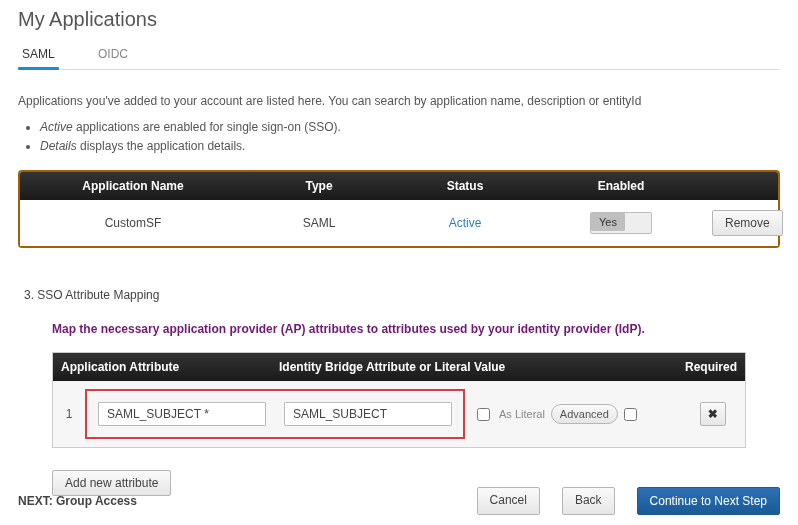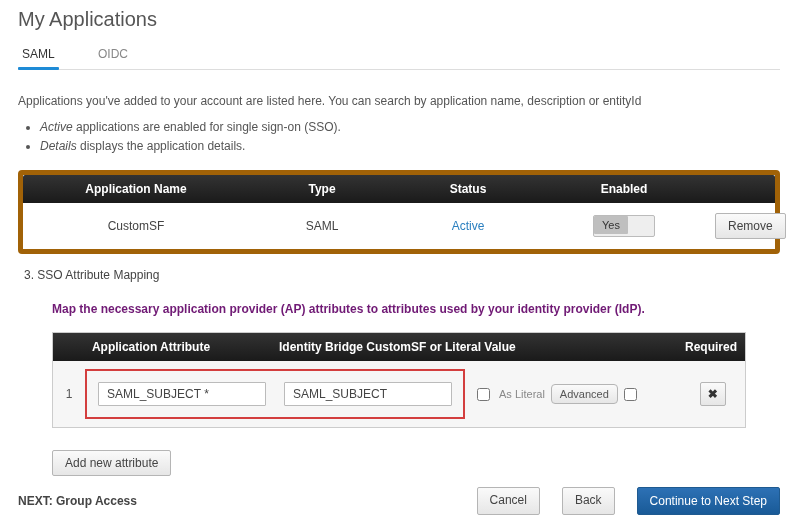--- a/index.html
+++ b/index.html
@@ -6,52 +6,52 @@
 .page{width:798px;height:525px;box-sizing:border-box;padding:8px 18px 0 18px;position:relative}
 .page-title{font-size:20px;color:#555;margin:0 0 10px 0;font-weight:normal}
 .tabs{border-bottom:1px solid #ddd;margin-bottom:22px}
 .tab{display:inline-block;padding:6px 4px 8px 4px;margin-right:32px;color:#888;font-size:12px;cursor:pointer;position:relative}
 .tab.active{color:#333}
 .tab.active::after{content:"";position:absolute;left:0;right:0;bottom:-1px;height:3px;background:#1e8bd6;border-radius:1px}
 .intro{color:#555;line-height:1.5;margin-bottom:8px}
 ul.bullets{margin:4px 0 14px 22px;padding:0;color:#555;line-height:1.6}
 ul.bullets li{margin:0}
 
-.grid{border:5px solid #a16207;border-radius:4px;margin-bottom:14px}
+.grid{border:2px solid #a16207;border-radius:4px;margin-bottom:40px}
 .grid-head{display:flex;background:#222;background:linear-gradient(#333,#1a1a1a);color:#fff;font-weight:bold;font-size:12px;border-top-left-radius:2px;border-top-right-radius:2px}
 .grid-head>div{padding:7px 8px;text-align:center}
 .grid-row{display:flex;align-items:center;background:#fff}
 .grid-row>div{padding:10px 8px;text-align:center;color:#444}
 .col-name{flex:0 0 210px}
 .col-type{flex:0 0 130px}
 .col-status{flex:0 0 130px}
 .col-enabled{flex:0 0 150px}
 .col-actions{flex:1;display:flex;align-items:center;justify-content:flex-end;gap:16px;padding-right:16px!important}
 .link{color:#2a7fbf}
 .toggle{display:inline-block;width:60px;height:20px;border:1px solid #bbb;border-radius:2px;background:#eee;position:relative;text-align:left}
 .toggle span{display:inline-block;width:34px;height:18px;line-height:18px;font-size:11px;text-align:center;background:#bfbfbf;color:#333;border-radius:1px}
 .btn{display:inline-block;padding:5px 12px;border:1px solid #b5b5b5;border-radius:2px;background:linear-gradient(#fafafa,#e6e6e6);color:#444;font-size:12px;cursor:pointer}
 .chev-down{width:0;height:0;border-left:8px solid transparent;border-right:8px solid transparent;border-top:10px solid #ddd}
 
 .section-title{color:#444;font-weight:normal;margin:0 0 20px 6px}
 .section-sub{color:#701a75;font-weight:bold;margin:0 0 16px 34px}
 .attrgrid{margin:0 34px 14px 34px;border:1px solid #ccc}
 .attrhead{display:flex;background:linear-gradient(#333,#1a1a1a);color:#fff;font-weight:bold;font-size:12px}
 .attrhead>div{padding:7px 8px}
-.ac-app{flex:0 0 180px;text-align:center}
+.ac-app{flex:0 0 180px;text-align:left}
 .ac-bridge{flex:1;text-align:left;padding-left:30px!important}
 .ac-req{flex:0 0 120px;text-align:right}
 .attr-row{display:flex;align-items:center;background:#f6f6f6;padding:8px 6px;gap:6px}
 .idx{width:20px;text-align:center;color:#555}
 .field{height:22px;border:1px solid #bbb;border-radius:1px;padding:0 8px;font-size:12px;color:#444;background:#fff}
 .f1{width:150px}
 .f2{width:150px;margin-left:8px}
 .redbox{border:2px solid #d33e3e;padding:11px;display:flex;align-items:center;gap:10px}
 .aslit{display:flex;align-items:center;gap:9px;color:#888;font-size:11px;margin-left:6px}
-.small-btn{padding:3px 8px;font-size:11px;border:1px solid #b5b5b5;border-radius:4px;background:linear-gradient(#fafafa,#e6e6e6);color:#555}
+.small-btn{padding:3px 8px;font-size:11px;border:1px solid #b5b5b5;border-radius:10px;background:linear-gradient(#fafafa,#e6e6e6);color:#555}
 .reqchk{margin:0 auto;display:block}
 .del{width:24px;height:22px;border:1px solid #b5b5b5;border-radius:2px;background:linear-gradient(#fafafa,#e6e6e6);display:flex;align-items:center;justify-content:center;color:#333;font-weight:bold;cursor:pointer}
 .addbtn{margin:8px 0 0 34px}
 .footer{position:absolute;left:18px;right:18px;bottom:10px;display:flex;align-items:center}
 .next-label{font-weight:bold;color:#444}
 .footer-actions{margin-left:auto;display:flex;gap:22px}
 .btn-primary{background:linear-gradient(#2d71b5,#195a97);color:#fff;border:1px solid #1f5a90;padding:6px 12px;border-radius:2px;font-size:12px;cursor:pointer}
 input[type=checkbox]{margin:0}
 </style>
 </head>
@@ -94,21 +94,21 @@
     </div>
   </div>
 </div>
 
 <div class="section-title">3.  SSO Attribute Mapping</div>
 <div class="section-sub">Map the necessary application provider (AP) attributes to attributes used by your identity provider (IdP).</div>
 
 <div class="attrgrid">
   <div class="attrhead">
     <div class="ac-app">Application Attribute</div>
-    <div class="ac-bridge">Identity Bridge CustomSF or Literal Value</div>
+    <div class="ac-bridge">Identity Bridge Attribute or Literal Value</div>
     <div class="ac-req">Required</div>
   </div>
   <div class="attr-row">
     <div class="idx">1</div>
     <div class="redbox">
       <input class="field f1" value="SAML_SUBJECT *" style="">
       <input class="field f2" value="SAML_SUBJECT" style="">
     </div>
     <label class="aslit">
       <input type="checkbox" style="">

